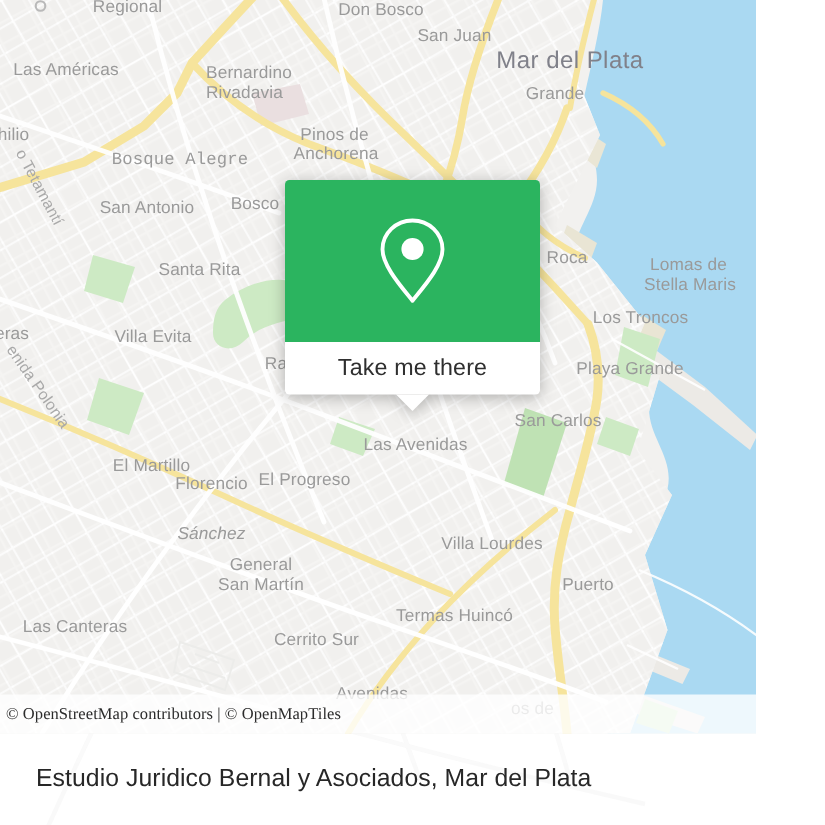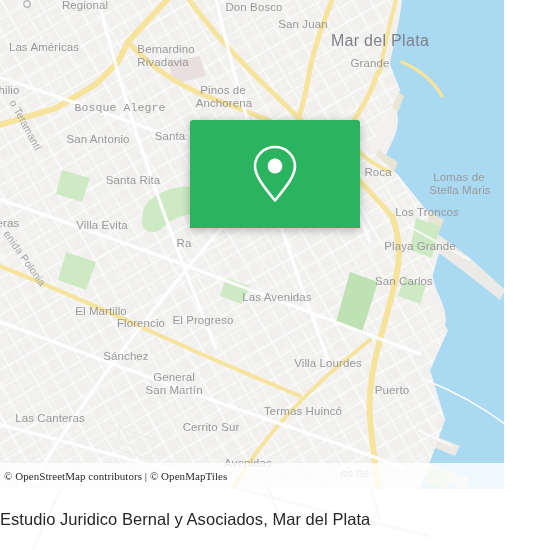--- a/index.html
+++ b/index.html
@@ -144,20 +144,21 @@
     width: 550px;
     height: 550px;
     opacity: 0.055;
     pointer-events: none;
   }
   .footer-title {
     position: relative;
     z-index: 2;
     font-size: 16.5px;
     color: #272727;
+    padding-left: 24px;
     letter-spacing: 0.05px;
     white-space: nowrap;
     text-align: center;
   }
   .moovit {
     position: absolute;
     right: 17px;
     top: 50%;
     transform: translateY(-50%);
     display: flex;
@@ -289,36 +290,36 @@
         <div class="lbl" style="left: 254px; top: 7px;">Don Bosco</div>
         <div class="lbl" style="left: 303px; top: 24px;">San Juan</div>
         <div class="lbl" style="left: 370px; top: 63px;">Grande</div>
         <div class="lbl" style="left: 166px; top: 49px;">Bernardino</div>
         <div class="lbl" style="left: 163px; top: 62px;">Rivadavia</div>
         <div class="lbl" style="left: 223px; top: 90px;">Pinos de</div>
         <div class="lbl" style="left: 224px; top: 103px;">Anchorena</div>
         <div class="lbl" style="left: 9px; top: 90px;">hilio</div>
         <div class="lbl" style="left: 120px; top: 107px; font-family: Liberation Mono, monospace;">Bosque Alegre</div>
         <div class="lbl" style="left: 98px; top: 139px;">San Antonio</div>
-        <div class="lbl" style="left: 170px; top: 136px;">Santa</div>
+        <div class="lbl" style="left: 170px; top: 136px;">Bosco</div>
         <div class="lbl" style="left: 133px; top: 180px;">Santa Rita</div>
         <div class="lbl" style="left: 8px; top: 223px;">eras</div>
         <div class="lbl" style="left: 102px; top: 225px;">Villa Evita</div>
         <div class="lbl" style="left: 378px; top: 172px;">Roca</div>
         <div class="lbl" style="left: 459px; top: 177px;">Lomas de</div>
         <div class="lbl" style="left: 460px; top: 190px;">Stella Maris</div>
         <div class="lbl" style="left: 427px; top: 212px;">Los Troncos</div>
         <div class="lbl" style="left: 420px; top: 246px;">Playa Grande</div>
         <div class="lbl" style="left: 184px; top: 243px;">Ra</div>
         <div class="lbl" style="left: 277px; top: 297px;">Las Avenidas</div>
-        <div class="lbl" style="left: 372px; top: 281px; margin-left: 32px;">San Carlos</div>
+        <div class="lbl" style="left: 372px; top: 281px;">San Carlos</div>
         <div class="lbl" style="left: 101px; top: 311px;">El Martillo</div>
         <div class="lbl" style="left: 203px; top: 320px;">El Progreso</div>
         <div class="lbl" style="left: 141px; top: 323px;">Florencio</div>
-        <div class="lbl" style="left: 126px; top: 356px;">Sánchez</div>
+        <div class="lbl" style="left: 141px; top: 356px; font-style: italic;">Sánchez</div>
         <div class="lbl" style="left: 174px; top: 377px;">General</div>
         <div class="lbl" style="left: 174px; top: 390px;">San Martín</div>
         <div class="lbl" style="left: 328px; top: 363px;">Villa Lourdes</div>
         <div class="lbl" style="left: 392px; top: 390px;">Puerto</div>
         <div class="lbl" style="left: 50px; top: 418px;">Las Canteras</div>
         <div class="lbl" style="left: 303px; top: 411px;">Termas Huincó</div>
         <div class="lbl" style="left: 211px; top: 427px;">Cerrito Sur</div>
         <div class="lbl" style="left: 248px; top: 463px;">Avenidas</div>
         <div class="lbl" style="left: 355px; top: 473px;">os de</div>
         <div class="lbl city" style="left: 380px; top: 41px;">Mar del Plata</div>
@@ -327,20 +328,24 @@
       </div>
 
     <div class="popup">
       <div class="popup-head">
         <svg width="54" height="62" viewBox="0 0 54 62">
           <path d="M27 4 C16 4 7 12.6 7 23.2 C7 34 19 47.5 27 57.5
                    C35 47.5 47 34 47 23.2 C47 12.6 38 4 27 4 Z" fill="none" stroke="#ffffff" stroke-width="2.6" stroke-linejoin="round"></path>
           <circle cx="27" cy="23" r="7.4" fill="#ffffff"></circle>
         </svg>
       </div>
+      <div class="popup-body">
+        <span class="cta">Take me there</span>
+        <div class="popup-tail"></div>
+      </div>
     </div>
 
     <div class="attribution">
       <span>© OpenStreetMap contributors | © OpenMapTiles</span>
     </div>
   </div>
 
   <div class="footer">
     <svg class="footer-watermark" viewBox="0 0 550 550" xmlns="http://www.w3.org/2000/svg">
       <g stroke="#9a9a9a" fill="none" stroke-width="3">

